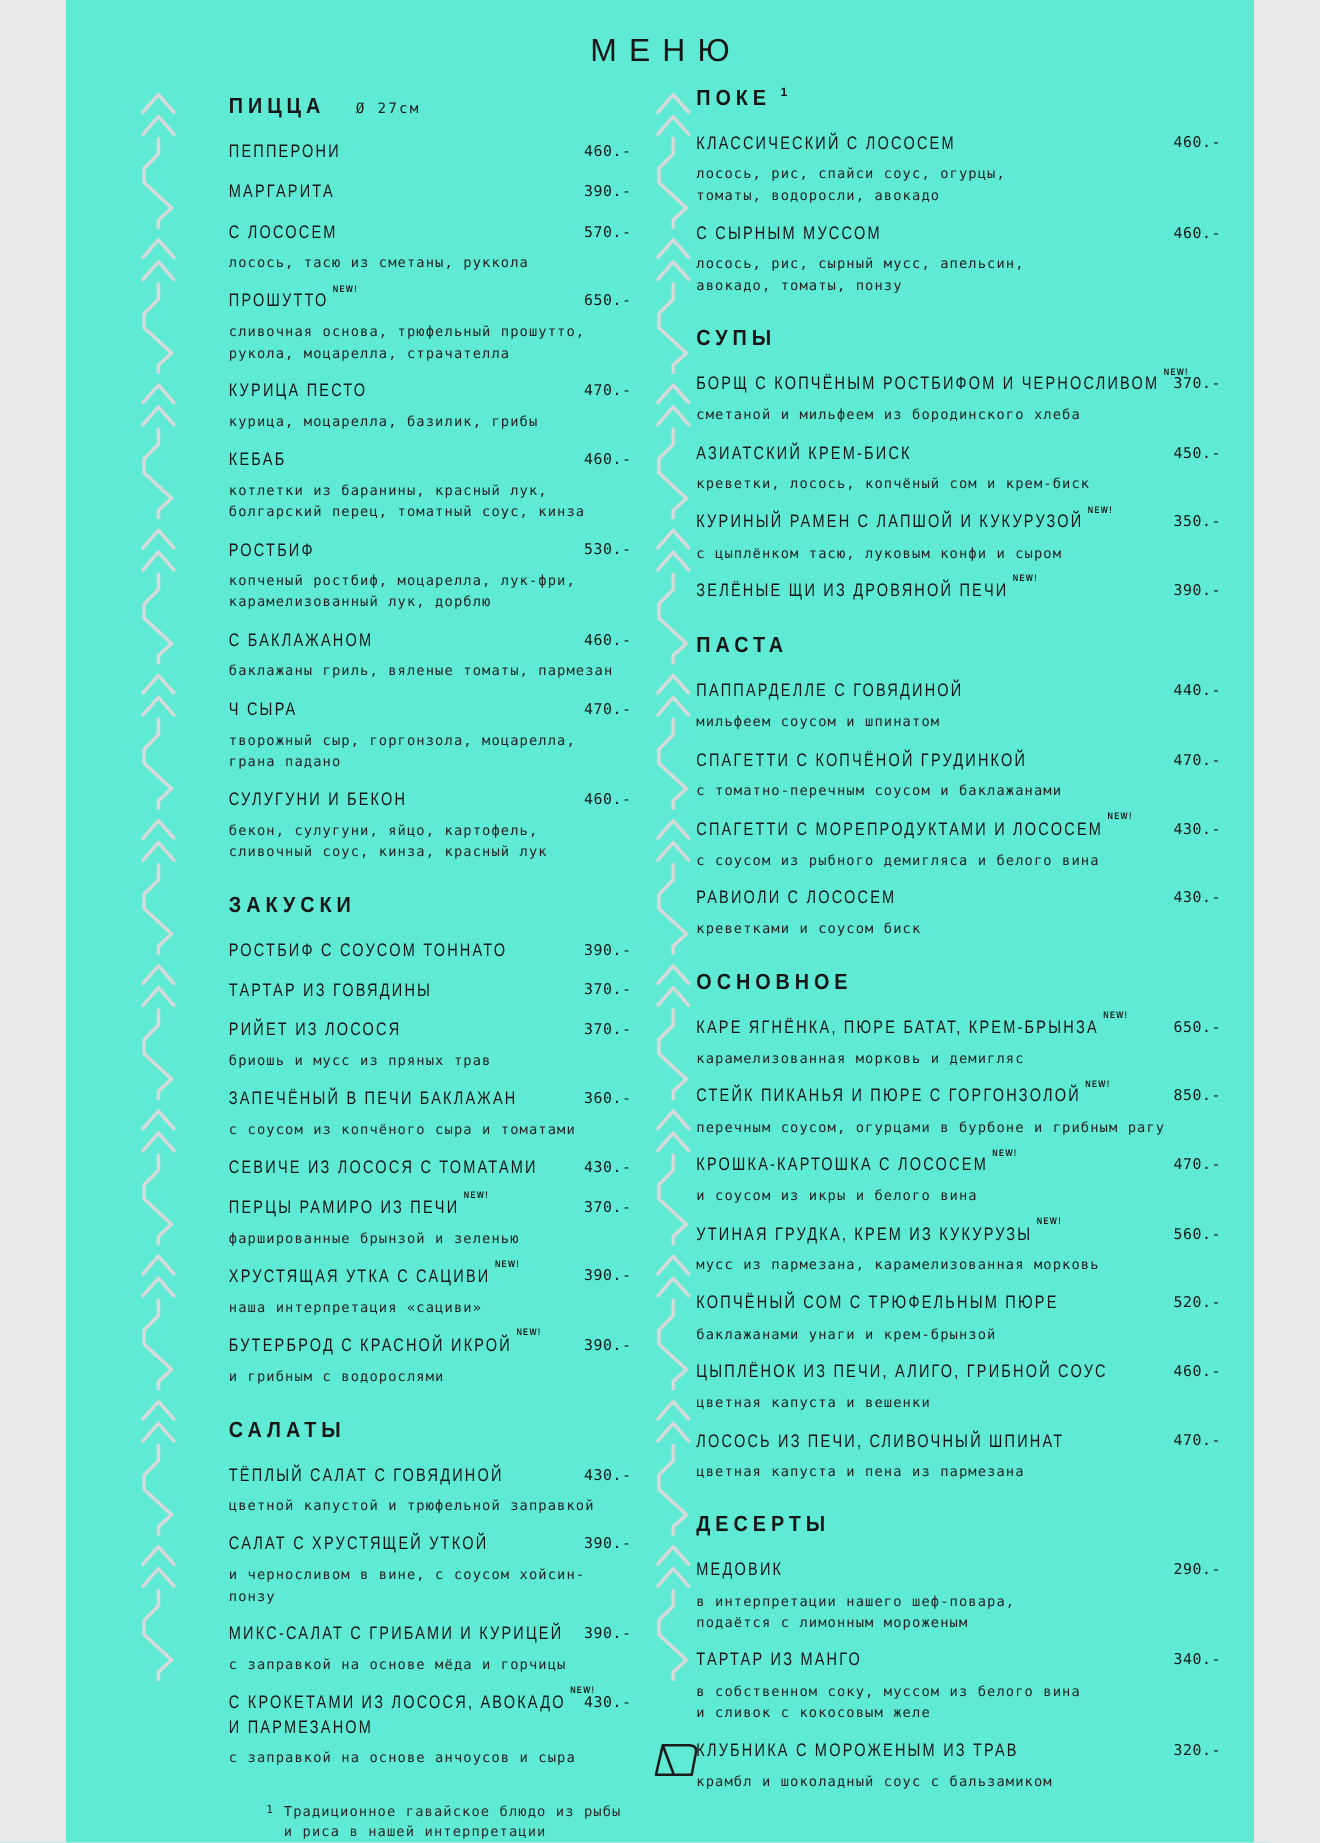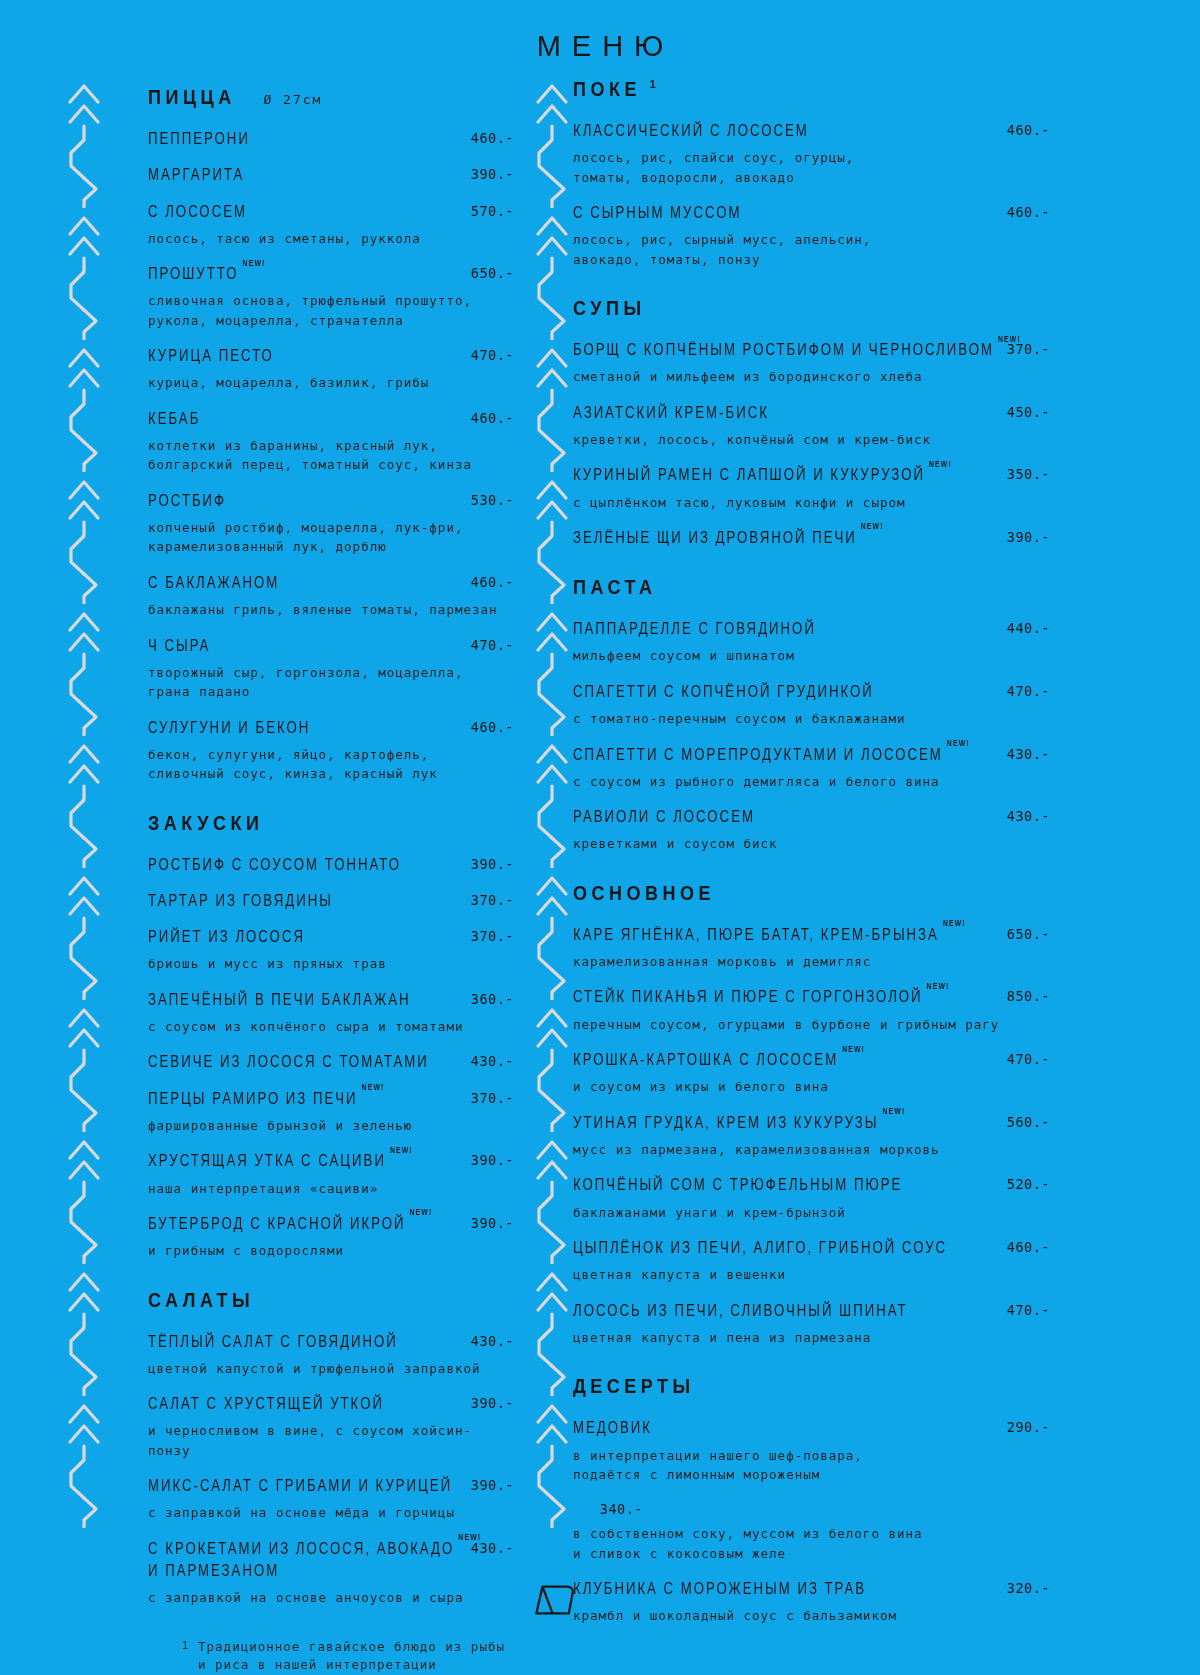--- a/index.html
+++ b/index.html
@@ -1,16 +1,16 @@
 <!DOCTYPE html>
 <html lang="ru"><head>
 <meta charset="utf-8">
 <style>
   html,body{margin:0;padding:0;background:#e9e9e9;}
-  .page{position:relative;width:1200px;height:1675px;margin:0 auto;background:#0ea5e9;
+  .page{position:relative;width:1080px;height:1675px;margin:0 auto;background:#5eead4;
         font-family:"Liberation Sans",sans-serif;color:#161616;overflow:hidden;}
   .title{position:absolute;top:30px;left:0;right:0;text-align:center;
          font-size:29px;font-weight:500;letter-spacing:11px;text-indent:11px;}
   .orn{position:absolute;top:76px;}
   .ornL{left:60px;} .ornC{left:528px;}
   .col{position:absolute;top:80px;}
   .colL{left:148px;width:366px;}
   .colR{left:573px;width:477px;top:72px;}
   .sec{margin:28px 0 18px;font-weight:700;font-size:20px;letter-spacing:5px;}
   .sec:first-child{margin-top:6px;}
@@ -446,20 +446,23 @@
           <div class="nm">
             <span class="nm-line"><span>МЕДОВИК</span></span>
           </div>
           <div class="pr">290.-</div>
         </div>
         <div class="ds">в интерпретации нашего шеф-повара,
 подаётся с лимонным мороженым</div>
       </div>
       <div class="item">
         <div class="row">
+          <div class="nm">
+            <span class="nm-line"><span>ТАРТАР ИЗ МАНГО</span></span>
+          </div>
           <div class="pr">340.-</div>
         </div>
         <div class="ds">в собственном соку, муссом из белого вина
 и сливок с кокосовым желе</div>
       </div>
       <div class="item">
         <div class="row">
           <div class="nm">
             <span class="nm-line"><span>КЛУБНИКА С МОРОЖЕНЫМ ИЗ ТРАВ</span></span>
           </div>

